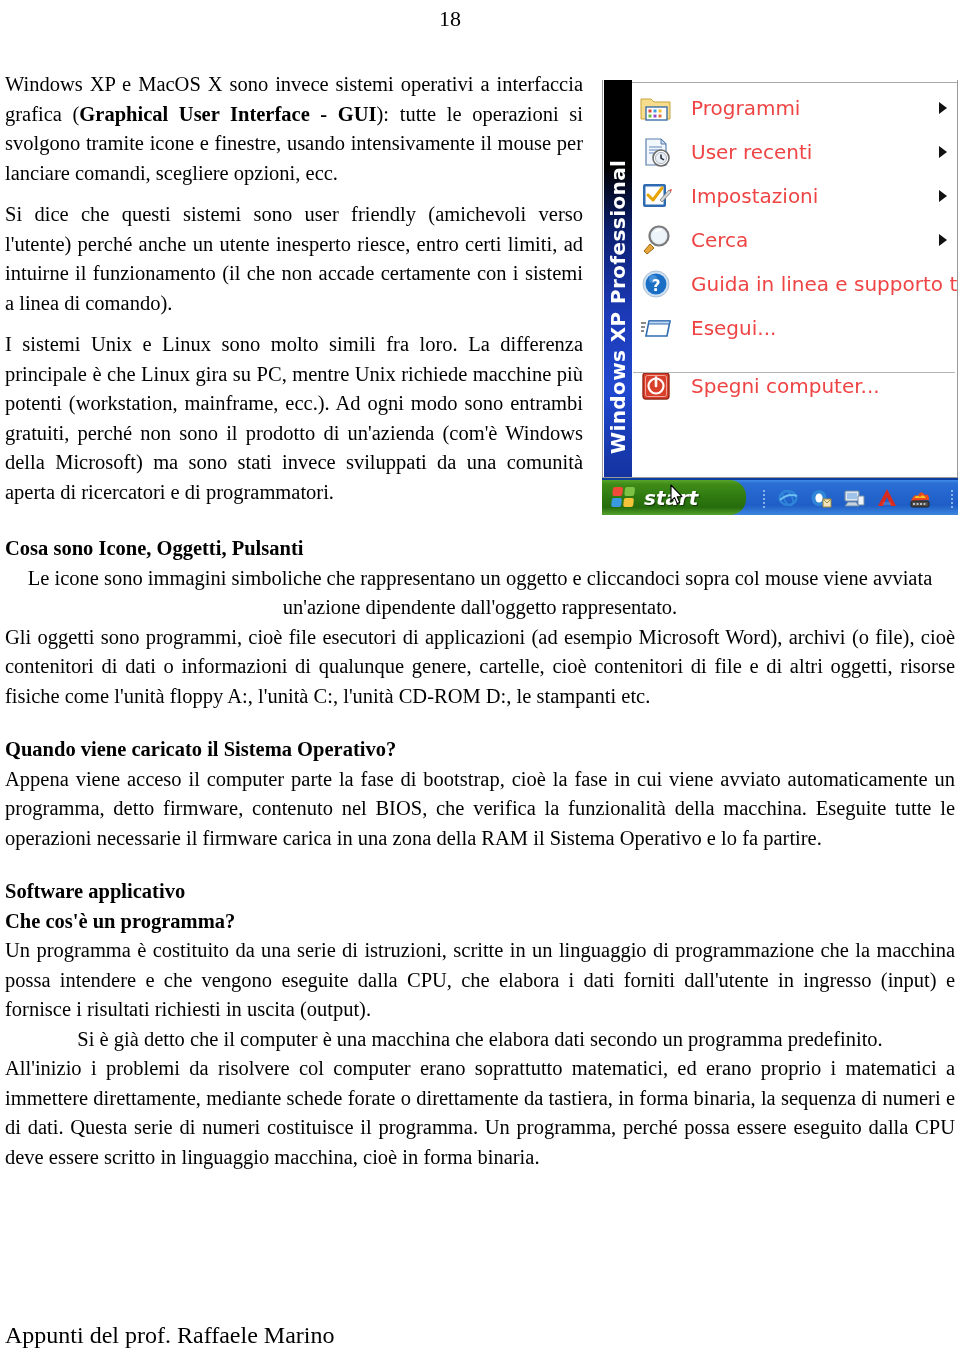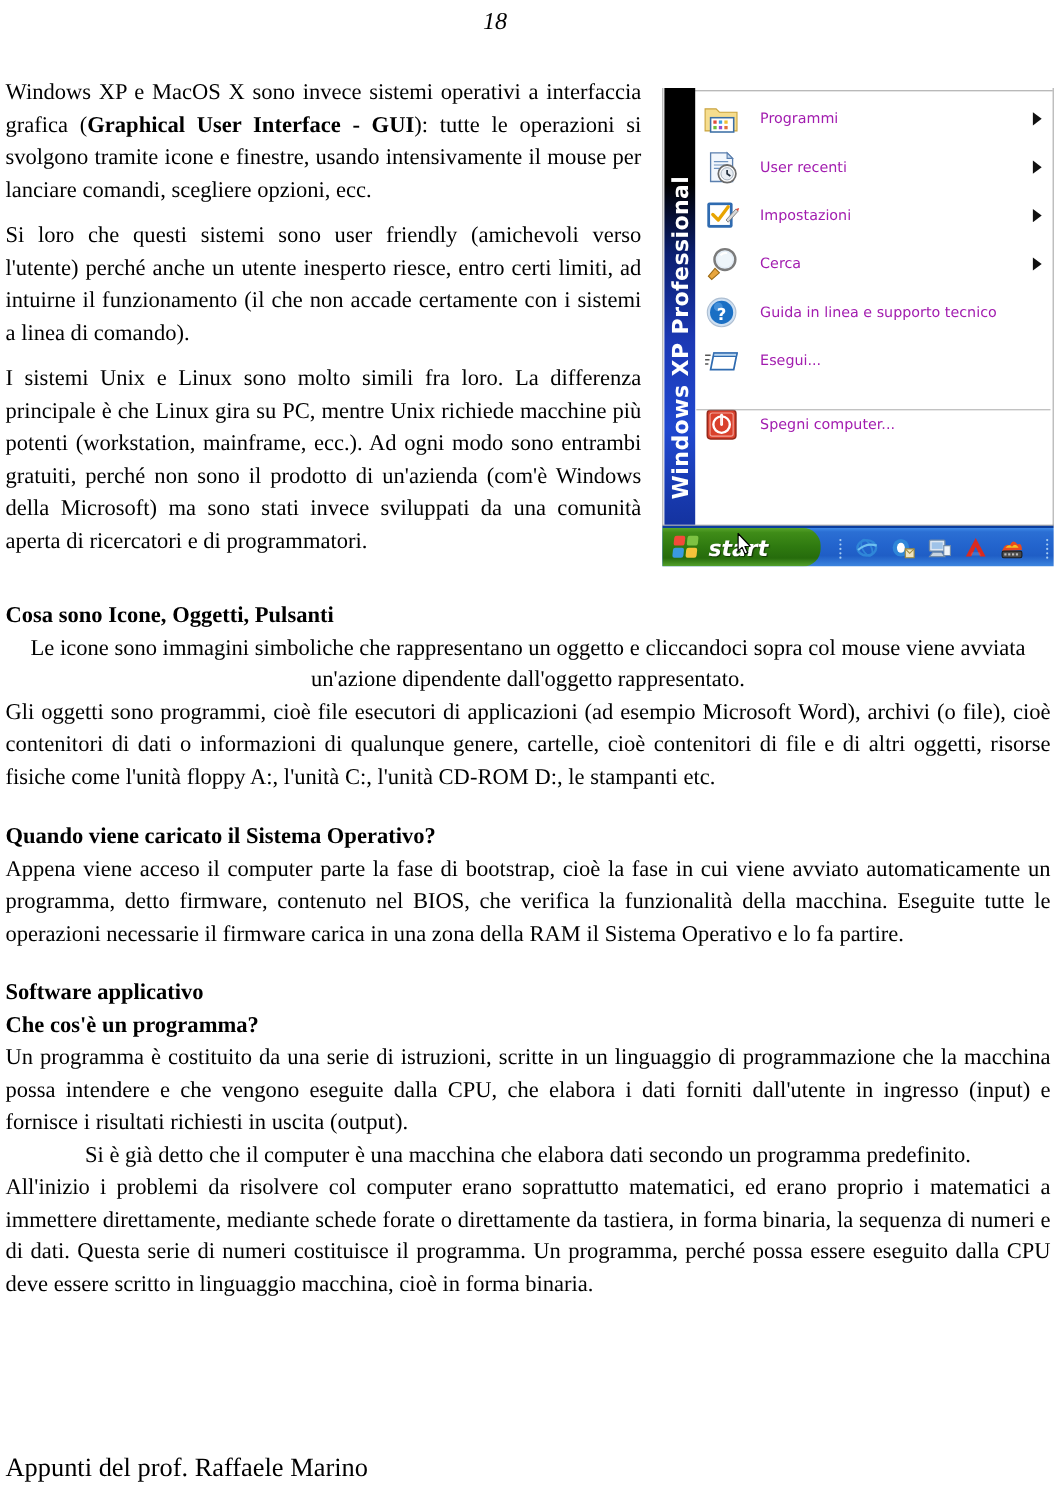--- a/index.html
+++ b/index.html
@@ -26,21 +26,20 @@
 
   
   .page-number {
     position: absolute;
     left: 0;
     top: 6px;
     width: 900px;
     text-align: center;
     font-size: 22px;
     line-height: 26px;
-    font-style: italic;
   }
 
   
   .top-region {
     position: absolute;
     left: 5px;
     top: 70px;
     width: 953px;
     height: 445px;
   }
@@ -147,22 +146,22 @@
 
   .xp-icon {
     width: 34px;
     height: 34px;
     flex: 0 0 34px;
     position: relative;
     margin-right: 18px;
   }
 
   .xp-label {
-    font-size: 13px;
-    color: #a21caf;
+    font-size: 20px;
+    color: #ef4444;
     white-space: nowrap;
     font-family: "DejaVu Sans", "Liberation Sans", sans-serif;
   }
 
   .xp-arrow {
     position: absolute;
     right: 10px;
     top: 50%;
     margin-top: -6px;
     width: 0; height: 0;
@@ -261,21 +260,21 @@
     top: 404px;
     width: 14px;
     height: 22px;
     pointer-events: none;
   }
 
   
   .body-text {
     position: absolute;
     left: 5px;
-    top: 545px;
+    top: 534px;
     width: 950px;
   }
   .body-text p {
     margin: 0;
     font-size: 20.5px;
     line-height: 29.5px;
     text-align: justify;
     text-justify: inter-word;
   }
   .body-text p.nojust { text-align: center; }
@@ -299,21 +298,21 @@
 <body>
 
 <div class="page">
 
   <div class="page-number">18</div>
 
   <div class="top-region">
 
     <div class="left-col">
       <p><span>Windows XP e MacOS X sono invece sistemi operativi a interfaccia grafica (</span><b>Graphical User Interface - GUI</b><span>): tutte le operazioni si svolgono tramite icone e finestre, usando intensivamente il mouse per lanciare comandi, scegliere opzioni, ecc.</span></p>
-      <p>Si loro che questi sistemi sono user friendly (amichevoli verso l'utente) perché anche un utente inesperto riesce, entro certi limiti, ad intuirne il funzionamento (il che non accade certamente con i sistemi a linea di comando).</p>
+      <p>Si dice che questi sistemi sono user friendly (amichevoli verso l'utente) perché anche un utente inesperto riesce, entro certi limiti, ad intuirne il funzionamento (il che non accade certamente con i sistemi a linea di comando).</p>
       <p>I sistemi Unix e Linux sono molto simili fra loro. La differenza principale è che Linux gira su PC, mentre Unix richiede macchine più potenti (workstation, mainframe, ecc.). Ad ogni modo sono entrambi gratuiti, perché non sono il prodotto di un'azienda (com'è Windows della Microsoft) ma sono stati invece sviluppati da una comunità aperta di ricercatori e di programmatori.</p>
     </div>
 
     <div class="xp-shot">
 
       <div class="xp-menu">
         <div class="xp-topline"></div>
 
         <div class="xp-sidebar">
           <div class="xp-sidebar-inner">

